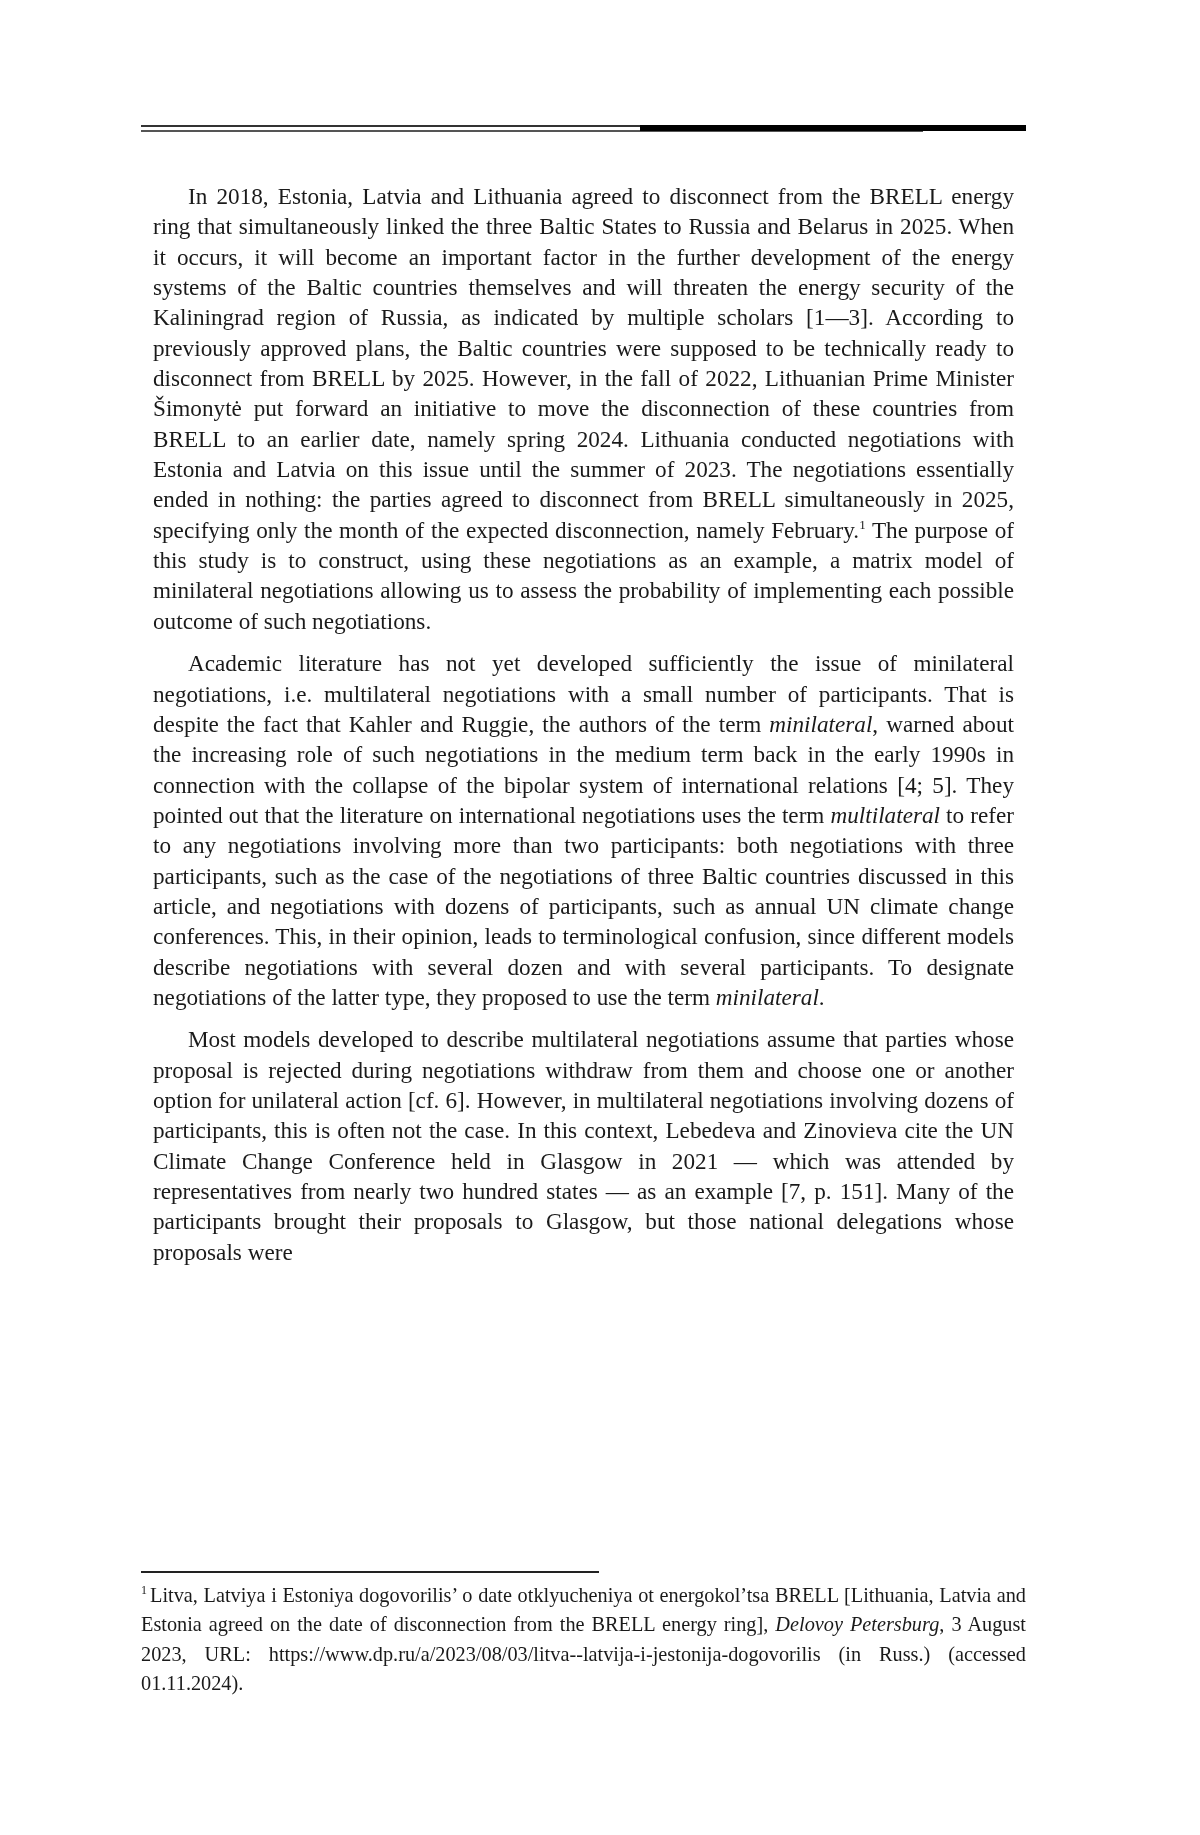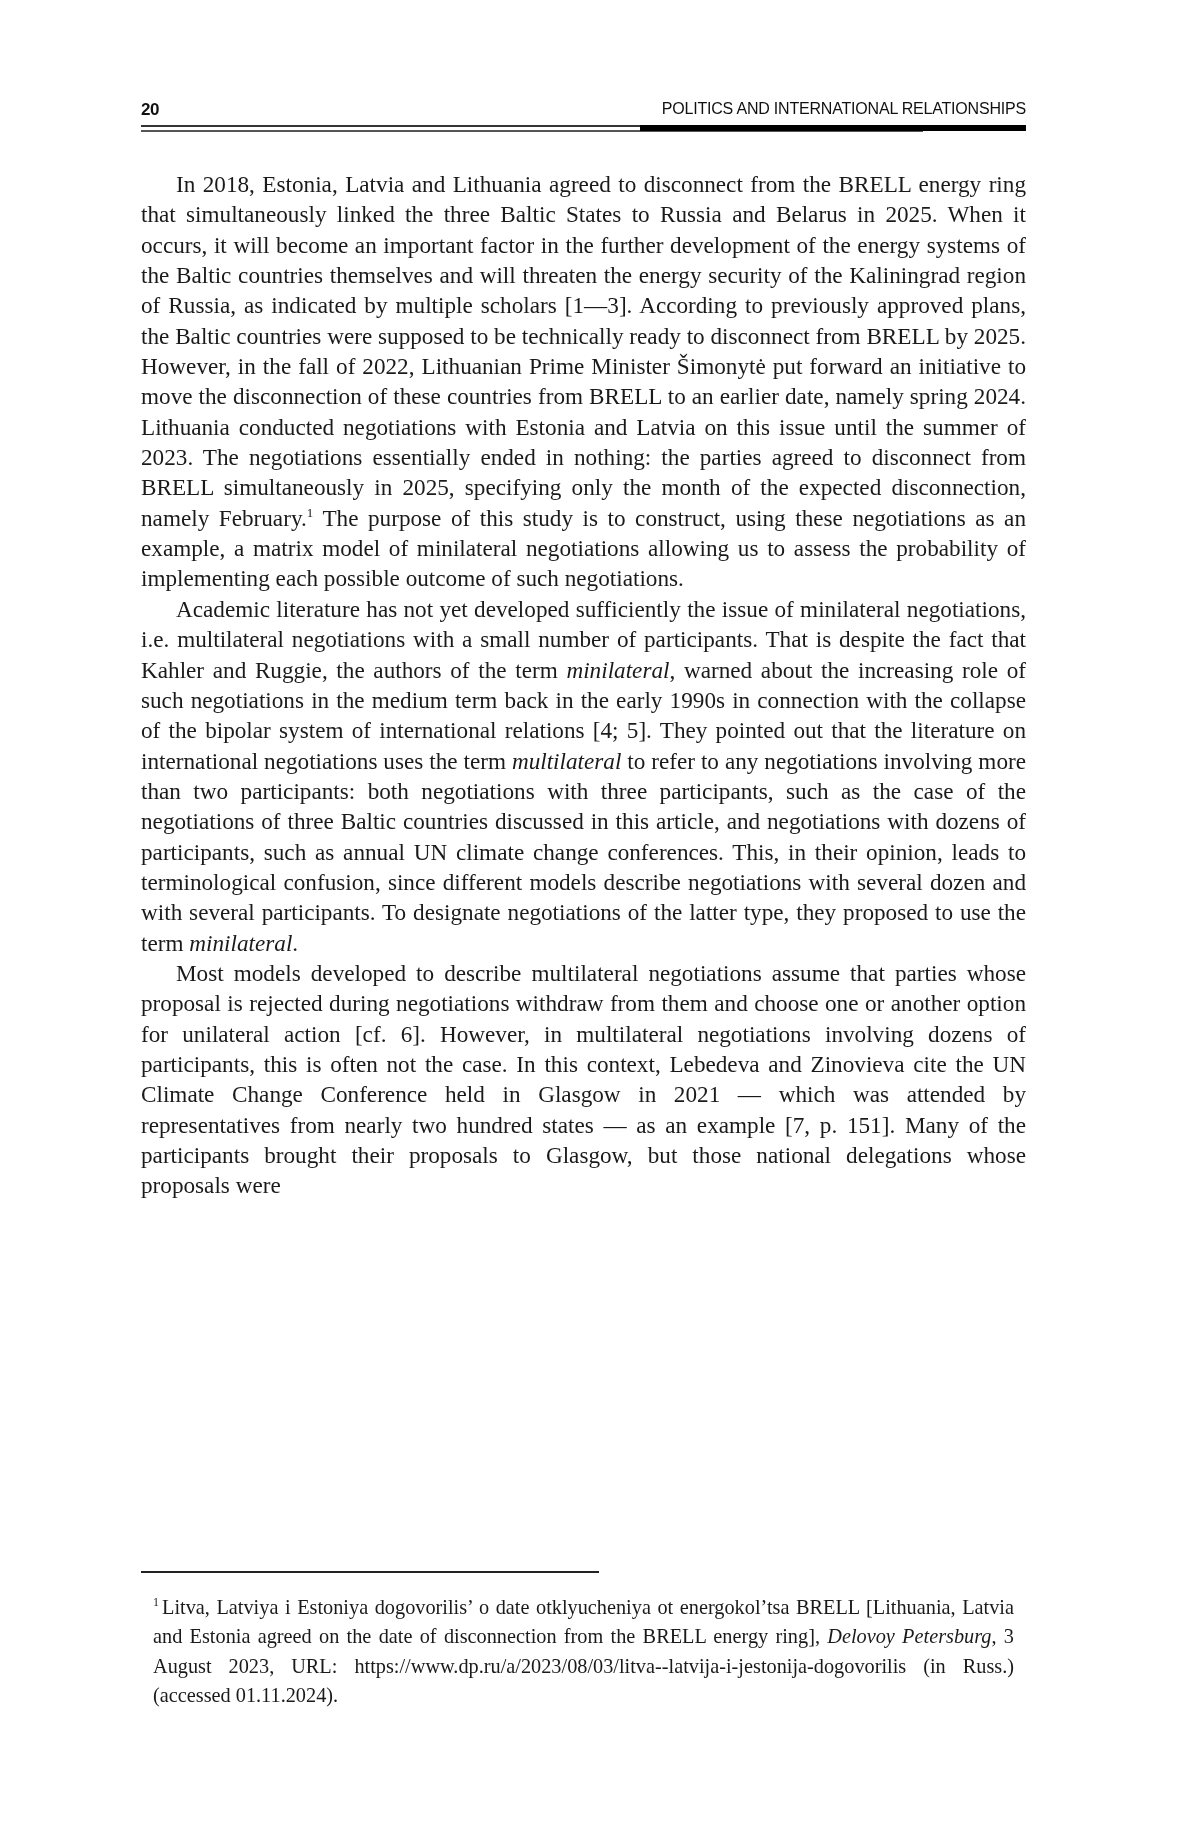--- a/index.html
+++ b/index.html
@@ -11,39 +11,35 @@
   .journal-section { position: absolute; right: 0; top: 0; font-family: "Liberation Sans", sans-serif; font-size: 16px; color: #111; letter-spacing: -0.2px; }
 
   .rule-wrap { position: absolute; left: 141px; top: 125px; width: 885px; height: 9px; }
   .rule-thin1 { position: absolute; left: 0; top: 0; width: 885px; height: 2px; background: #333; }
   .rule-thin2 { position: absolute; left: 0; top: 5px; width: 782px; height: 2px; background: #555; }
   .rule-thick { position: absolute; left: 499px; top: 0; width: 386px; height: 6px; background: #000; }
 
   .body-text { position: absolute; left: 141px; top: 169px; width: 885px;
     font-family: "Liberation Serif", serif; font-size: 23.2px; line-height: 30.35px; color: #1a1a1a;
     text-align: justify; hyphens: manual; }
-  .body-text p { margin: 0; text-indent: 35px; }
+  .body-text p { margin: 12px; text-indent: 35px; }
   .body-text em { }
   sup.fn { font-size: 13px; line-height: 0; vertical-align: 9px; }
 
   .fn-rule { position: absolute; left: 141px; top: 1571px; width: 458px; height: 2px; background: #222; }
   .footnotes { position: absolute; left: 141px; top: 1581px; width: 885px;
     font-family: "Liberation Serif", serif; font-size: 20.3px; line-height: 29.3px; color: #1a1a1a; text-align: justify; }
-  .footnotes p { margin: 12px; }
+  .footnotes p { margin: 0; }
   .footnotes sup { font-size: 12px; line-height: 0; vertical-align: 8px; margin-right: 3px; }
 </style>
 </head>
 <body>
 
 <div class="page">
 
-  <div class="running-head">
-    <span class="page-number">20</span>
-    <span class="journal-section">POLITICS AND INTERNATIONAL RELATIONSHIPS</span>
-  </div>
 
   <div class="rule-wrap">
     <div class="rule-thin1"></div>
     <div class="rule-thin2"></div>
     <div class="rule-thick"></div>
   </div>
 
   <div class="body-text">
     <p><span>In 2018, Estonia, Latvia and Lithuania agreed to disconnect from the BRELL energy ring that simultaneously linked the three Baltic States to Russia and Be­larus in 2025. When it occurs, it will become an important factor in the further development of the energy systems of the Baltic countries themselves and will threaten the energy security of the Kaliningrad region of Russia, as indicated by multiple scholars [1—3]. According to previously approved plans, the Baltic countries were supposed to be technically ready to disconnect from BRELL by 2025. However, in the fall of 2022, Lithuanian Prime Minister Šimonytė put forward an initiative to move the disconnection of these countries from BRELL to an earlier date, namely spring 2024. Lithuania conducted negotiations with Estonia and Latvia on this issue until the summer of 2023. The negotiations essentially ended in nothing: the parties agreed to disconnect from BRELL si­multaneously in 2025, specifying only the month of the expected disconnec­tion, namely February.</span><sup class="fn">1</sup><span> The purpose of this study is to construct, using these negotiations as an example, a matrix model of minilateral negotiations allowing us to assess the probability of implementing each possible outcome of such negotiations.</span></p>
     <p><span>Academic literature has not yet developed sufficiently the issue of minilateral negotiations, i.e. multilateral negotiations with a small number of participants. That is despite the fact that Kahler and Ruggie, the authors of the term </span><em>minilat­eral</em><span>, warned about the increasing role of such negotiations in the medium term back in the early 1990s in connection with the collapse of the bipolar system of international relations [4; 5]. They pointed out that the literature on international negotiations uses the term </span><em>multilateral</em><span> to refer to any negotiations involving more than two participants: both negotiations with three participants, such as the case of the negotiations of three Baltic countries discussed in this article, and negotiations with dozens of participants, such as annual UN climate change conferences. This, in their opinion, leads to terminological confusion, since dif­ferent models describe negotiations with several dozen and with several partici­pants. To designate negotiations of the latter type, they proposed to use the term </span><em>minilateral</em><span>.</span></p>

